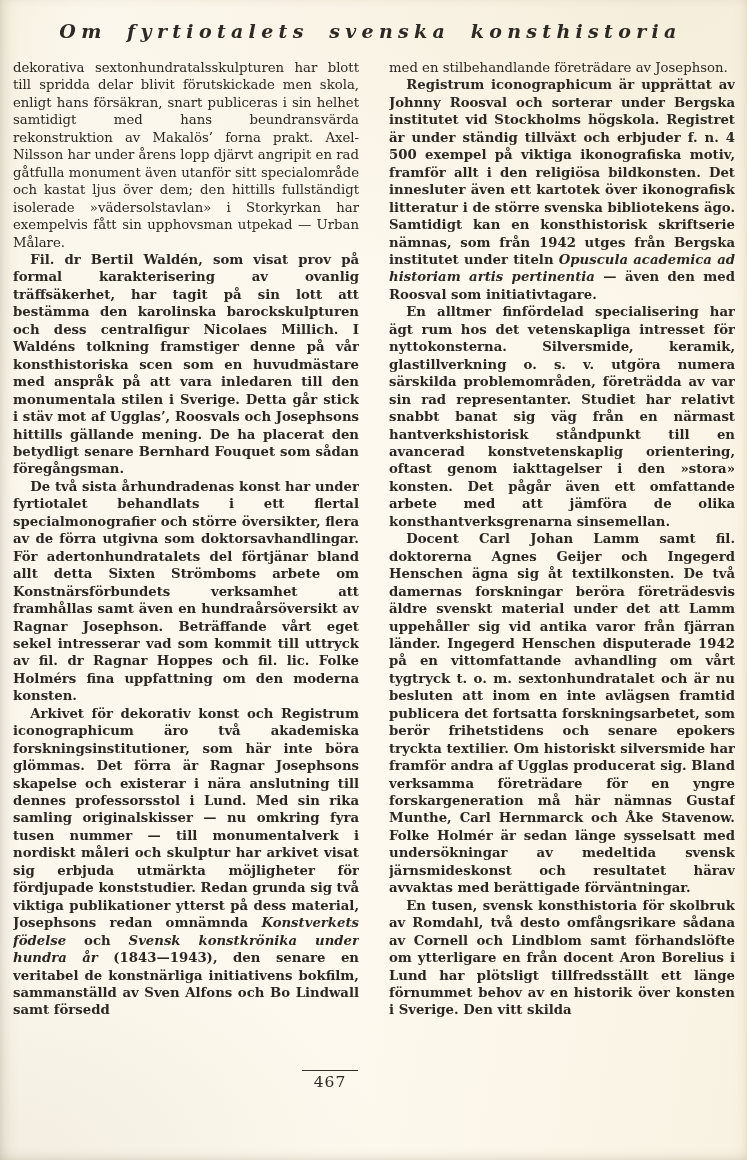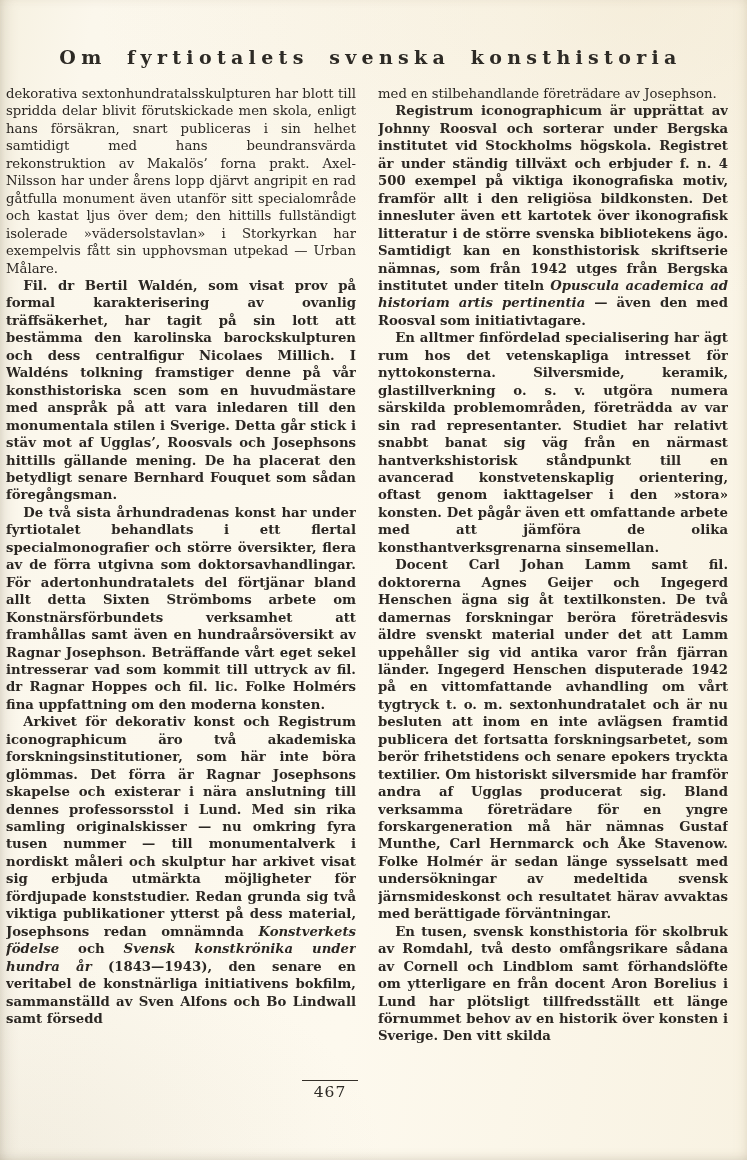--- a/index.html
+++ b/index.html
@@ -17,32 +17,33 @@
       radial-gradient(ellipse 900px 500px at 85% 0%, rgba(233,220,190,0.35), rgba(233,220,190,0) 60%),
       radial-gradient(ellipse 700px 400px at 0% 100%, rgba(214,206,186,0.25), rgba(214,206,186,0) 55%),
       linear-gradient(100deg, #f6f1e1 0%, #fbf7ec 10%, #fdf9ee 55%, #f8f2e2 100%);
     box-shadow:
       inset 10px 0 18px -12px rgba(125,112,88,0.45),
       inset -8px 0 16px -12px rgba(150,130,95,0.35),
       inset 0 -8px 14px -10px rgba(140,130,105,0.30);
     font-family: "DejaVu Serif", "Liberation Serif", serif;
   }
   .page-title {
-    margin: 46px 6px 0 0;
+    margin: 20px 6px 0 0;
     text-align: center;
+    font-style: italic;
     font-size: 19px;
     letter-spacing: 0.28em;
     word-spacing: 0.45em;
     color: #2d2a25;
     white-space: nowrap;
   }
   .columns {
     display: flex;
-    gap: 22px;
-    padding: 17px 12px 0 6px;
+    gap: 30px;
+    padding: 17px 12px 0 13px;
   }
   .column {
     width: 350px;
     height: 962px;
     overflow: hidden;
     text-align: justify;
     font-size: 13.25px;
     line-height: 17.45px;
     hyphens: auto;
     -webkit-hyphens: auto;
@@ -62,21 +63,20 @@
     top: 1070px;
     left: 302px;
     min-width: 56px;
     box-sizing: border-box;
     text-align: center;
     border-top: 1.5px solid #353029;
     padding: 2px 4px 0 4px;
     font-size: 15.5px;
     letter-spacing: 1px;
     color: #2d2a25;
-    margin-top: 10px;
   }
 </style>
 </head>
 <body>
 
 <div class="page">
   <h1 class="page-title">Om fyrtiotalets svenska konsthistoria</h1>
 
   <div class="columns">
     <div class="column">

